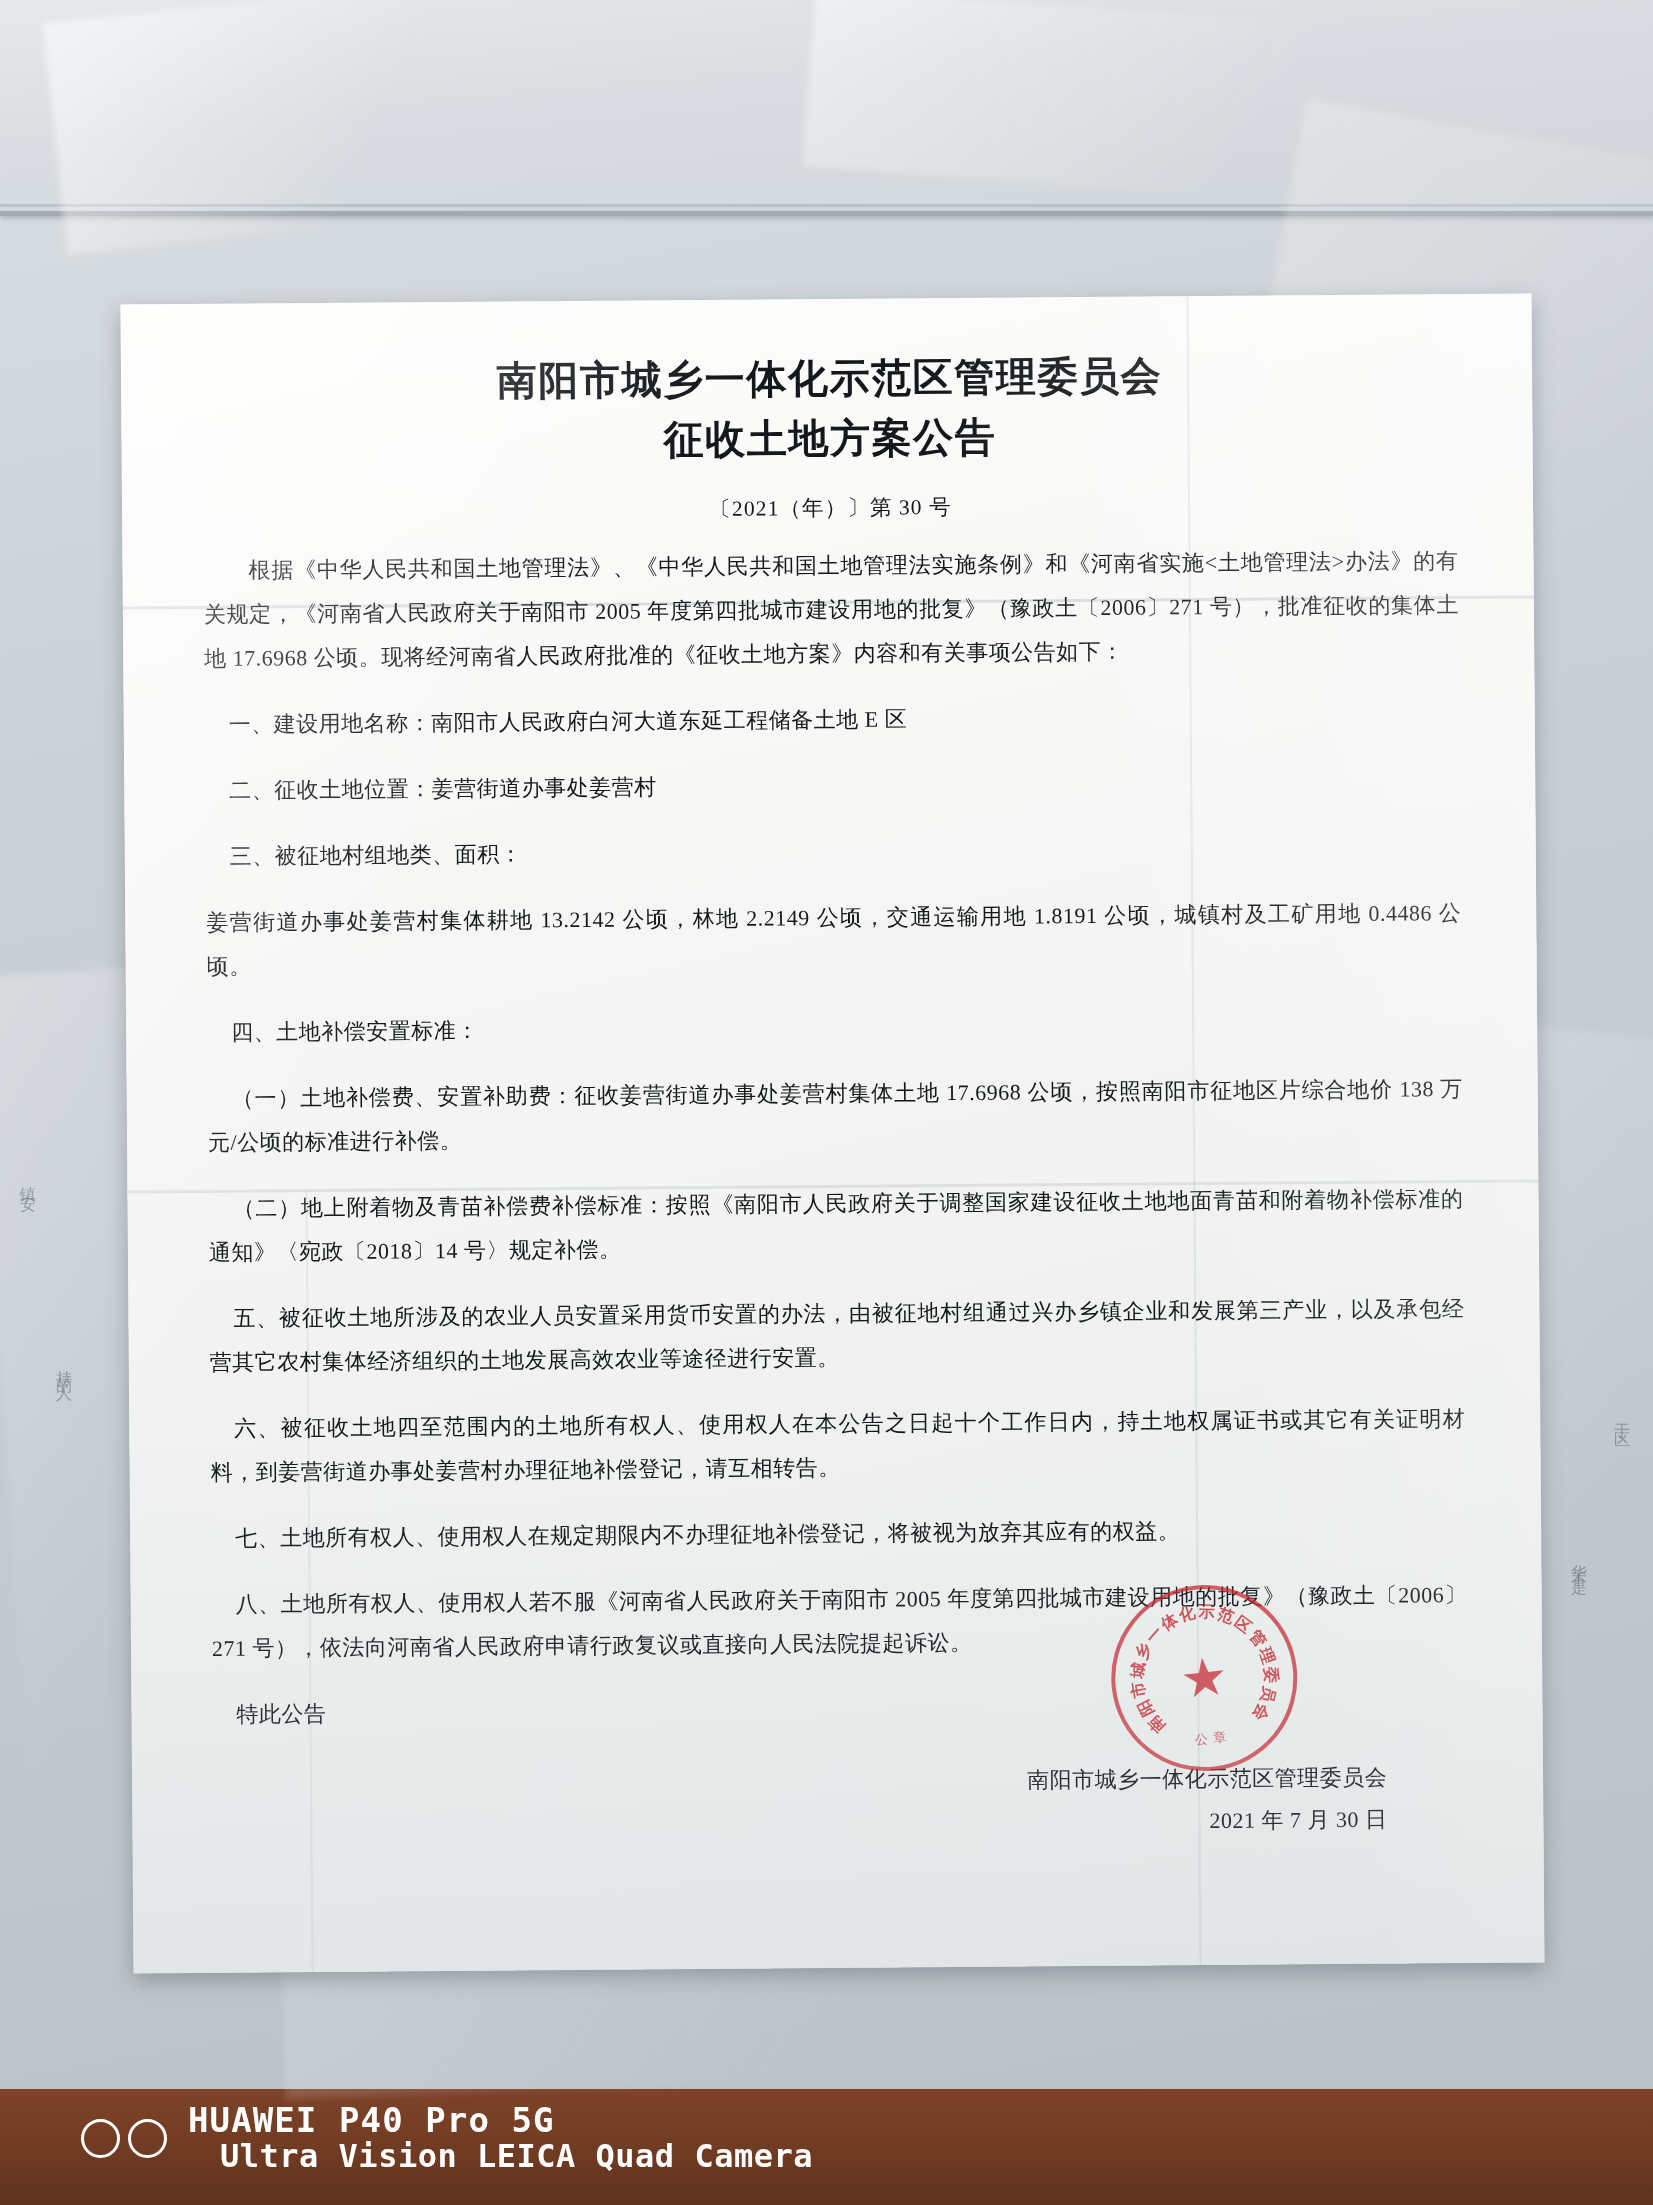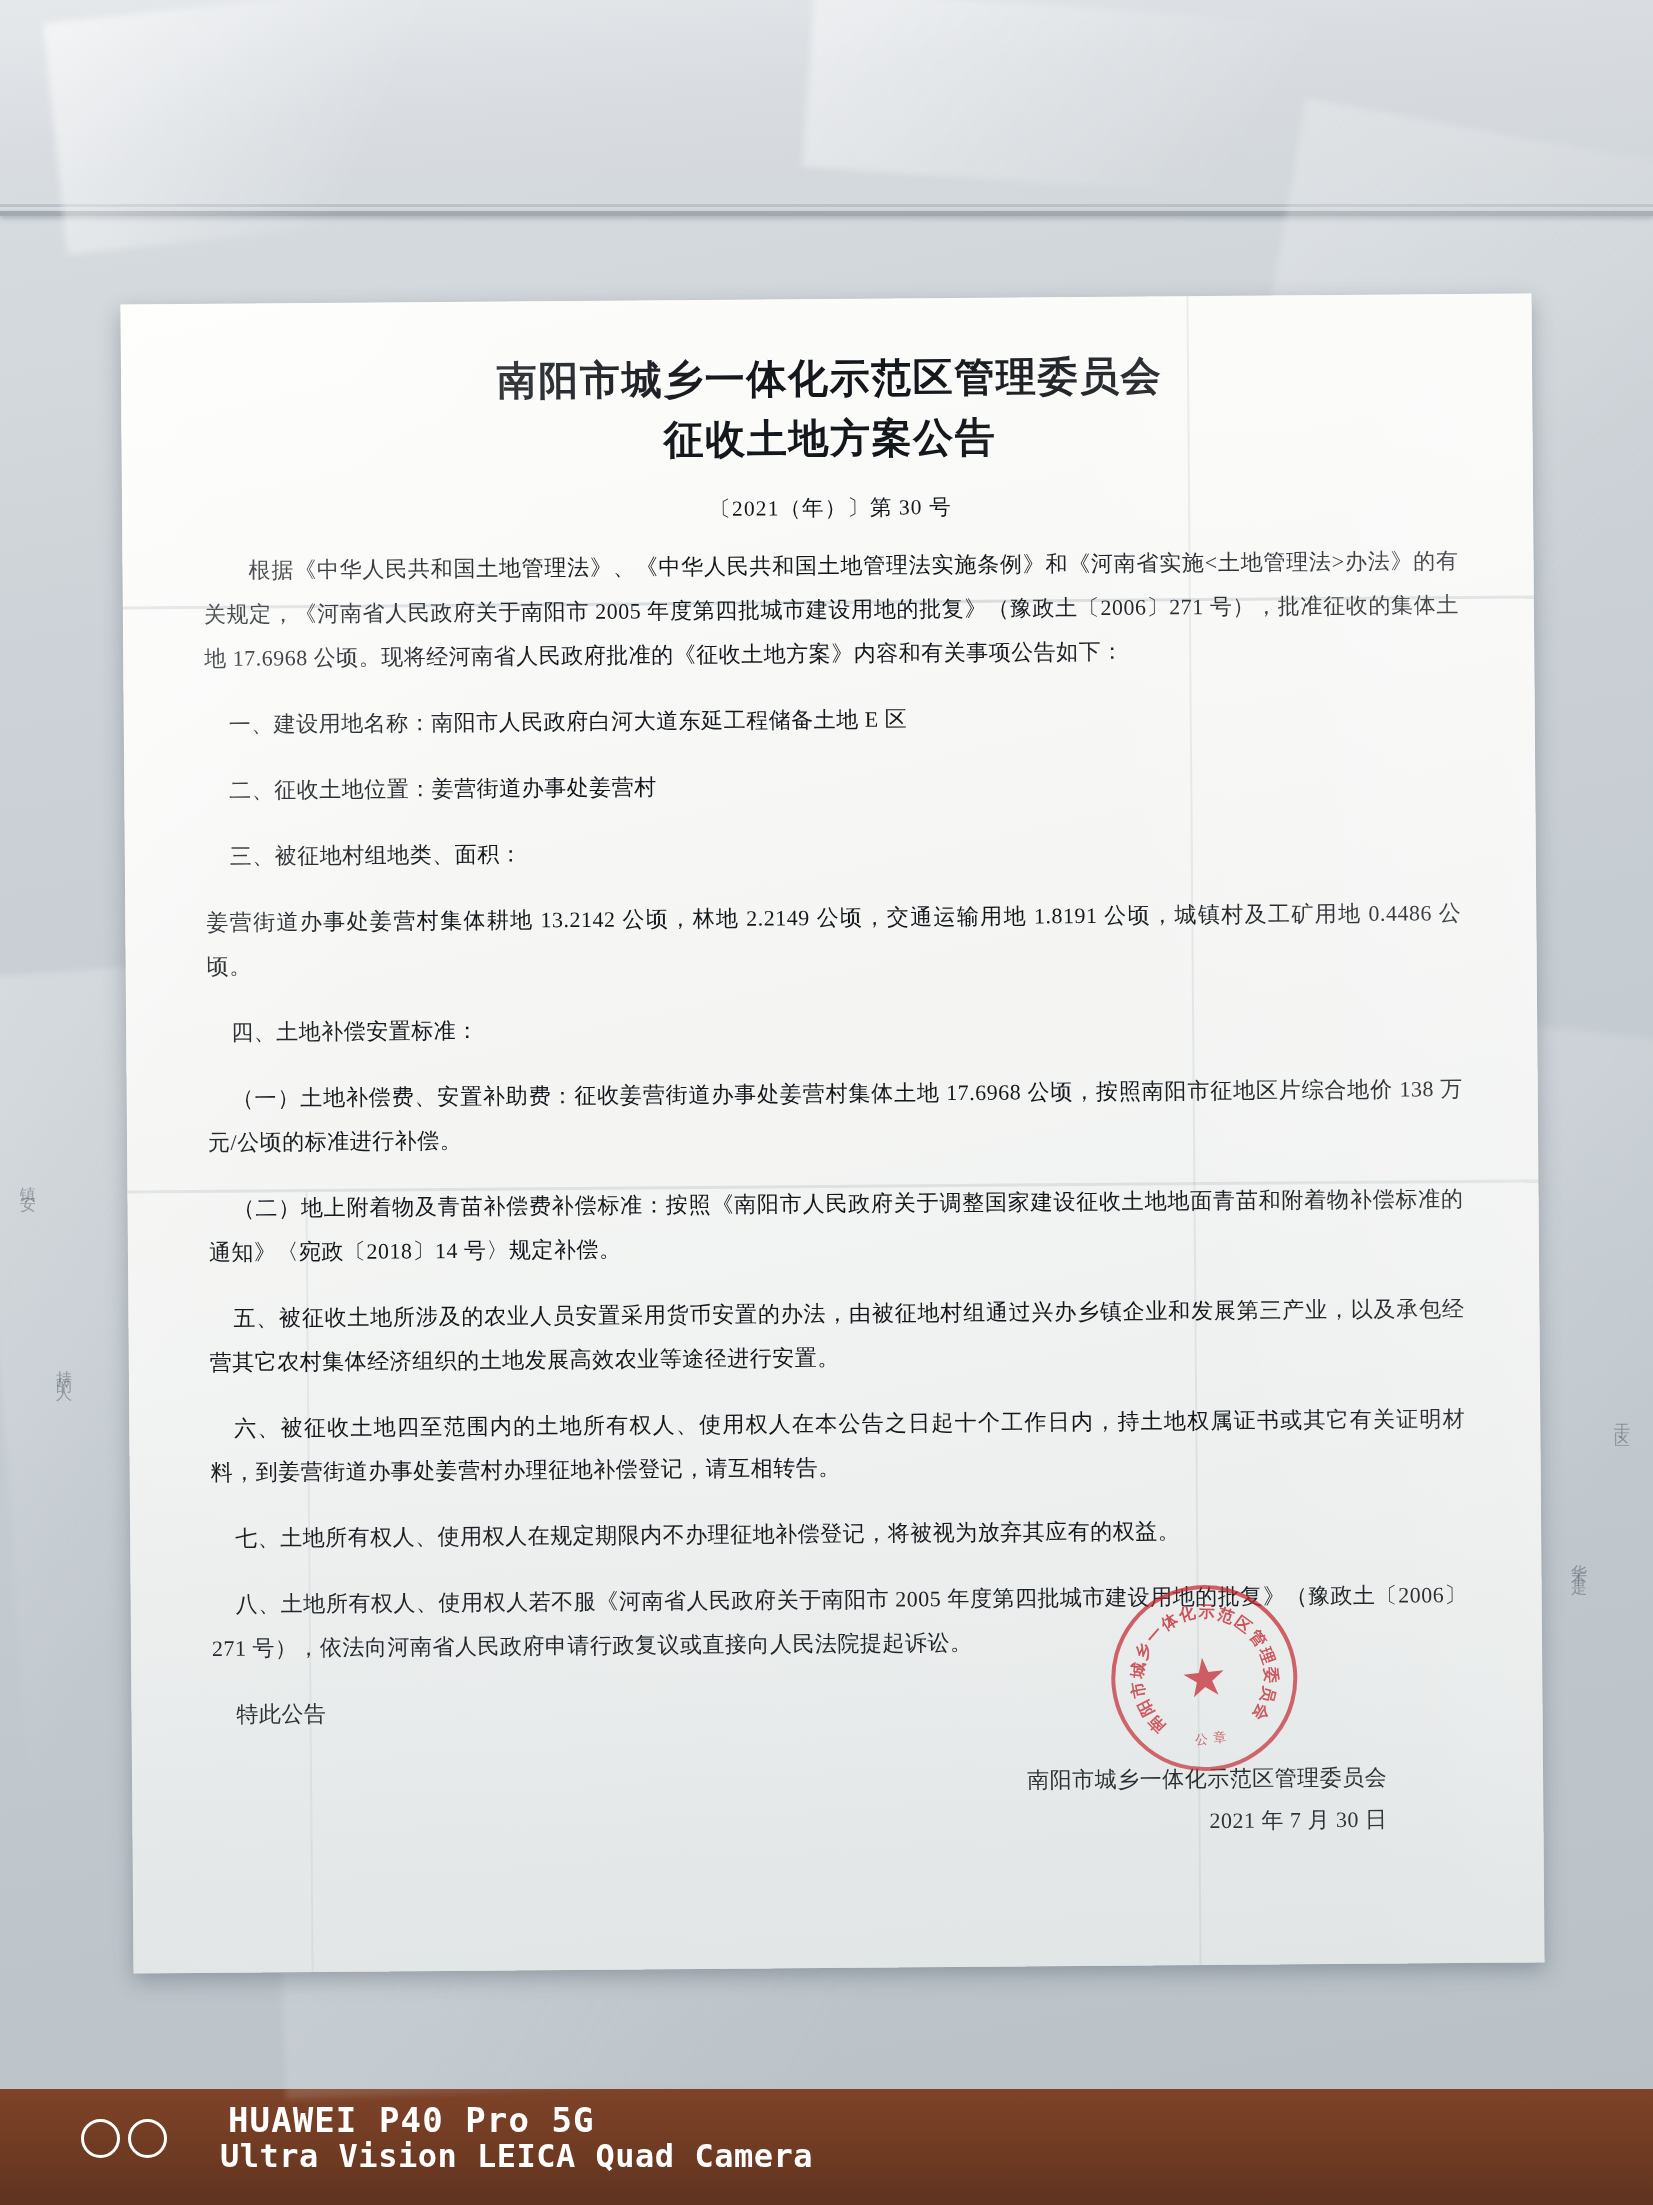--- a/index.html
+++ b/index.html
@@ -216,21 +216,21 @@
     gap: 7.5px;
     align-items: center;
   }
   .wm-lens i {
     display: block;
     width: 33px; height: 33px;
     border: 3.2px solid #ffffff;
     border-radius: 50%;
   }
   .wm-lines { line-height: 1.12; }
-  .wm-l1 { font-size: 34px; font-weight: 700; letter-spacing: 1.1px; margin-left: 40px; }
+  .wm-l1 { font-size: 34px; font-weight: 700; letter-spacing: 1.1px; }
   .wm-l2 { font-size: 32px; font-weight: 700; letter-spacing: 0.5px; margin-left: 32px; }
 </style>
 </head>
 <body>
 
 <div id="scene">
 
   <div class="wall-top"></div>
   <div class="wall-board"></div>
   <div class="board-seam2"></div>

